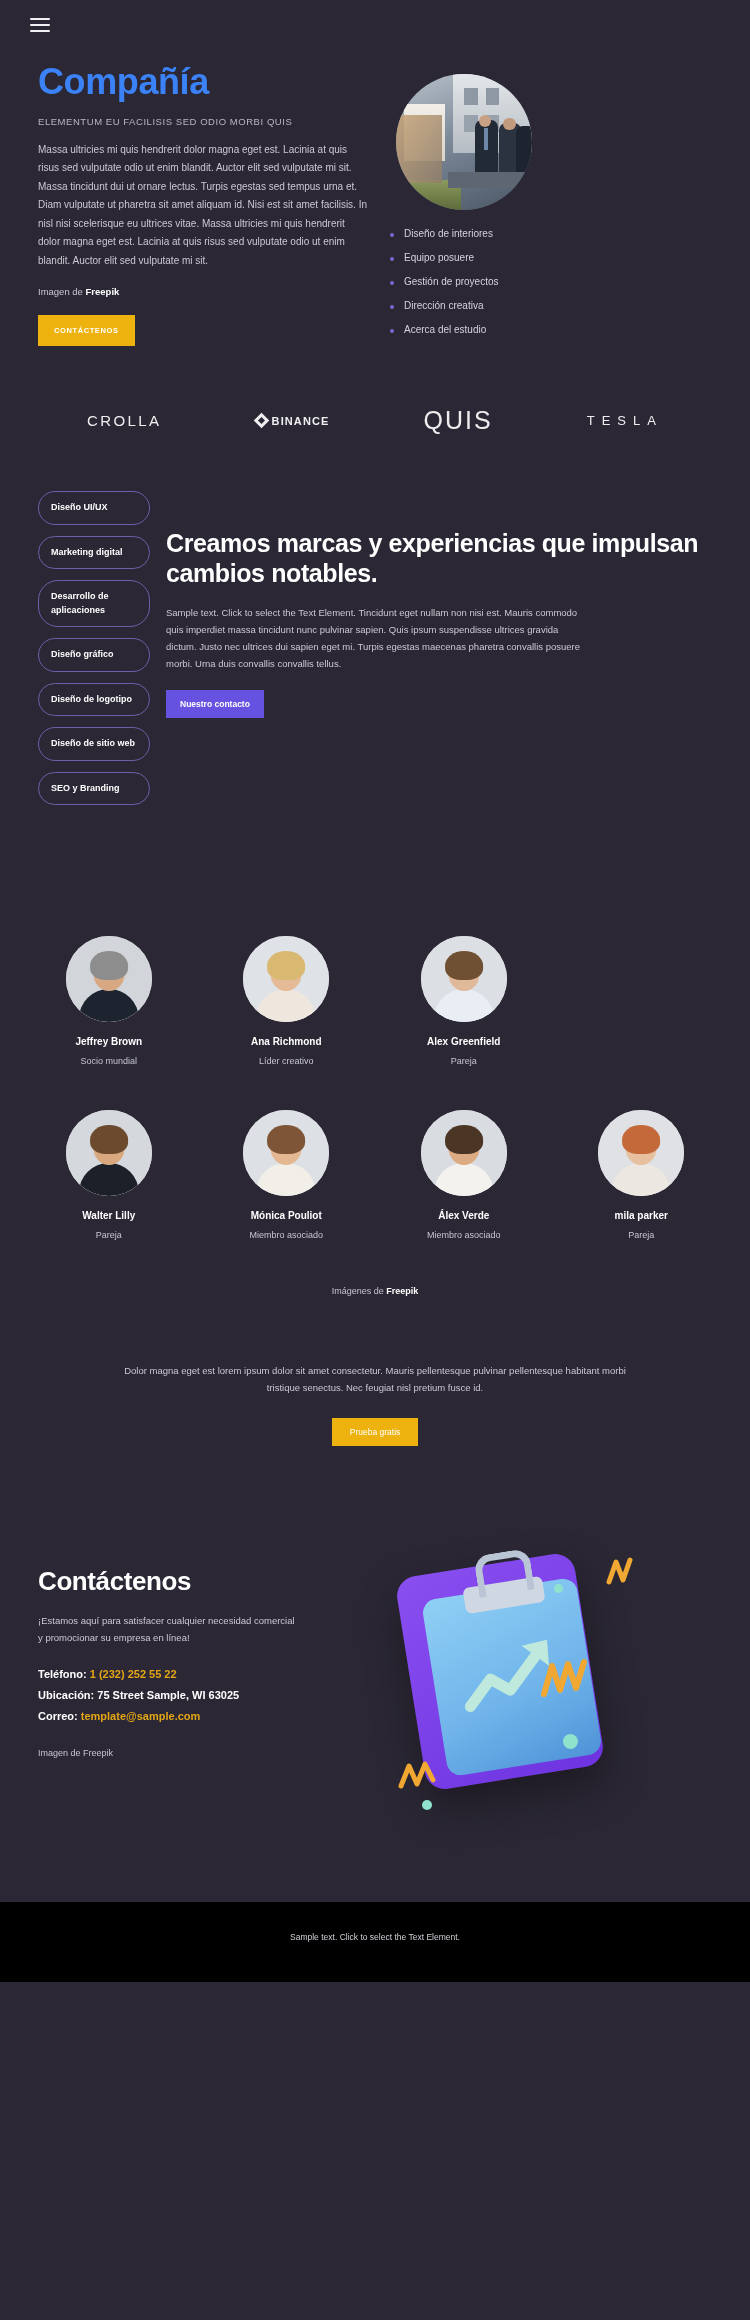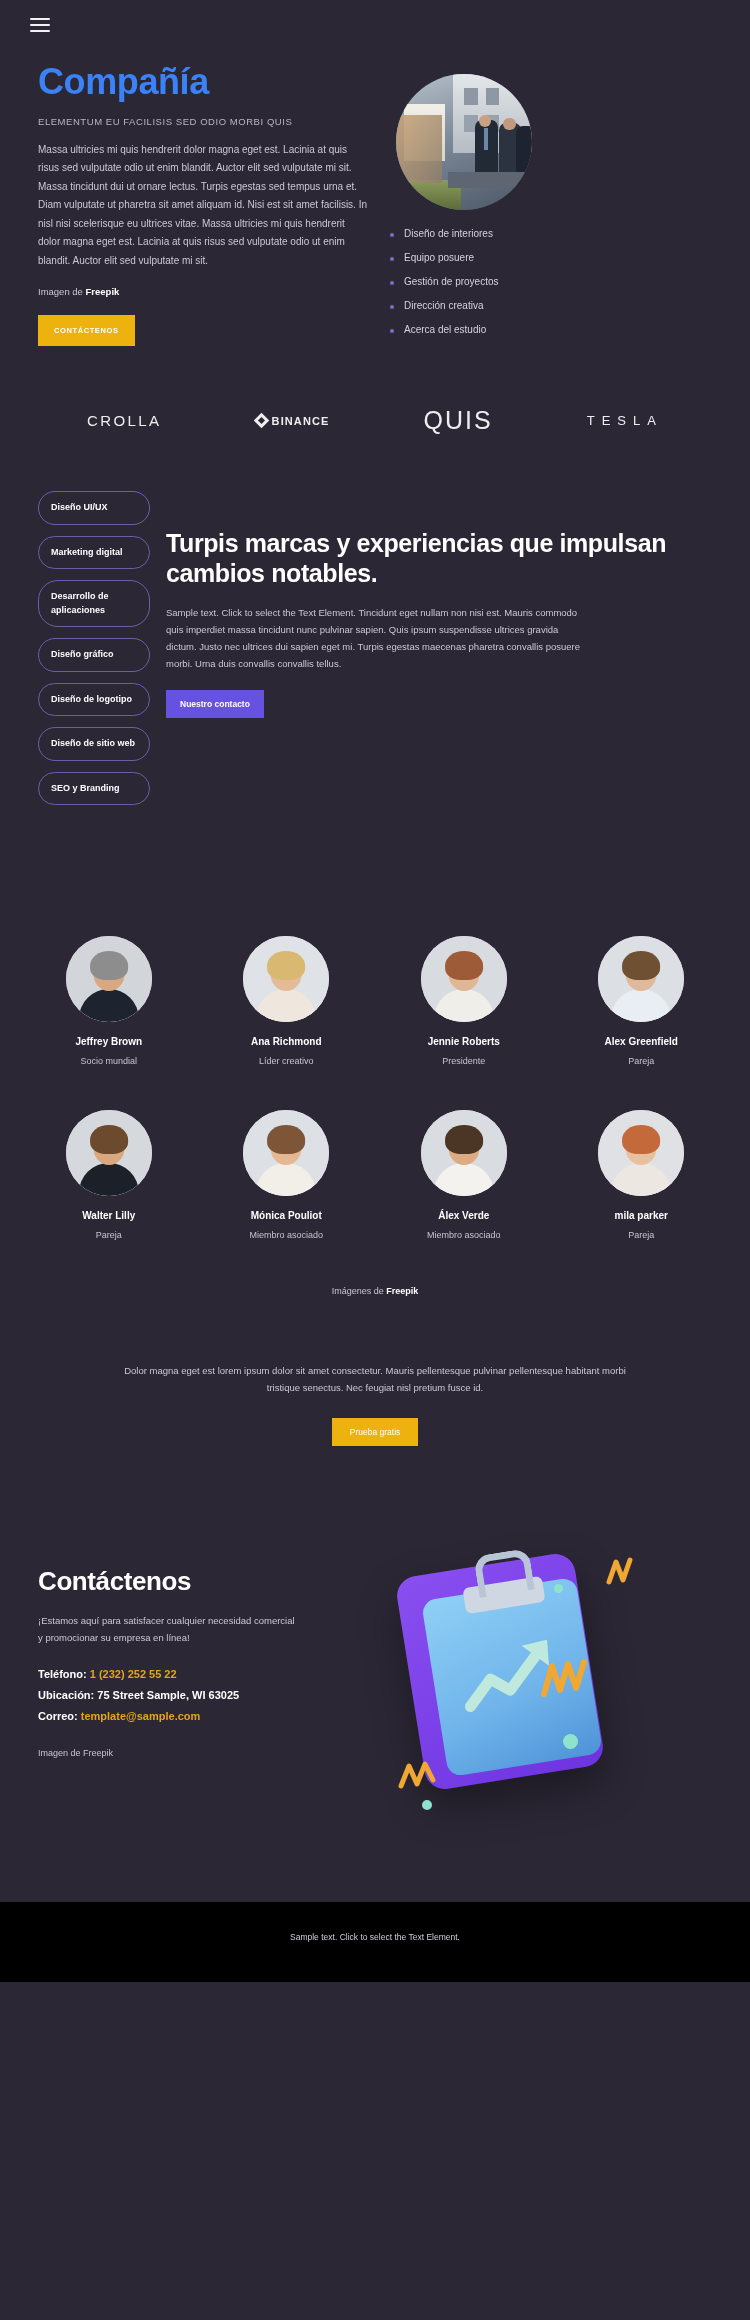--- a/index.html
+++ b/index.html
@@ -314,21 +314,21 @@
     <div class="pill-col">
       <div class="pill">Diseño UI/UX</div>
       <div class="pill">Marketing digital</div>
       <div class="pill">Desarrollo de aplicaciones</div>
       <div class="pill">Diseño gráfico</div>
       <div class="pill">Diseño de logotipo</div>
       <div class="pill">Diseño de sitio web</div>
       <div class="pill">SEO y Branding</div>
     </div>
     <div class="headline-col">
-      <h2 class="headline">Turpis marcas y experiencias que impulsan cambios notables.</h2>
+      <h2 class="headline">Creamos marcas y experiencias que impulsan cambios notables.</h2>
       <p class="headline-body">Sample text. Click to select the Text Element. Tincidunt eget nullam non nisi est. Mauris commodo quis imperdiet massa tincidunt nunc pulvinar sapien. Quis ipsum suspendisse ultrices gravida dictum. Justo nec ultrices dui sapien eget mi. Turpis egestas maecenas pharetra convallis posuere morbi. Urna duis convallis convallis tellus.</p>
       <button class="btn-purple">Nuestro contacto</button>
     </div>
   </div>
 
   <div class="team">
     <div class="team-grid">
       <div class="member">
         <div class="avatar">
           <div class="av-bg" style="background: rgb(210, 214, 218);"></div>
@@ -341,30 +341,20 @@
       </div>
       <div class="member">
         <div class="avatar">
           <div class="av-bg" style="background: rgb(223, 226, 230);"></div>
           <div class="av-body" style="background: rgb(239, 231, 221);"></div>
           <div class="av-head" style="background: rgb(228, 187, 150);"></div>
           <div class="av-hair" style="background: rgb(217, 184, 113);"></div>
         </div>
         <div class="member-name">Ana Richmond</div>
         <div class="member-role">Líder creativo</div>
-      </div>
-      <div class="member">
-        <div class="avatar">
-          <div class="av-bg" style="background: rgb(216, 220, 224);"></div>
-          <div class="av-body" style="background: rgb(240, 238, 233);"></div>
-          <div class="av-head" style="background: rgb(224, 183, 149);"></div>
-          <div class="av-hair" style="background: rgb(158, 91, 55);"></div>
-        </div>
-        <div class="member-name">Jennie Roberts</div>
-        <div class="member-role">Presidente</div>
       </div>
       <div class="member">
         <div class="avatar">
           <div class="av-bg" style="background: rgb(220, 223, 227);"></div>
           <div class="av-body" style="background: rgb(232, 238, 243);"></div>
           <div class="av-head" style="background: rgb(224, 184, 154);"></div>
           <div class="av-hair" style="background: rgb(111, 80, 51);"></div>
         </div>
         <div class="member-name">Alex Greenfield</div>
         <div class="member-role">Pareja</div>

